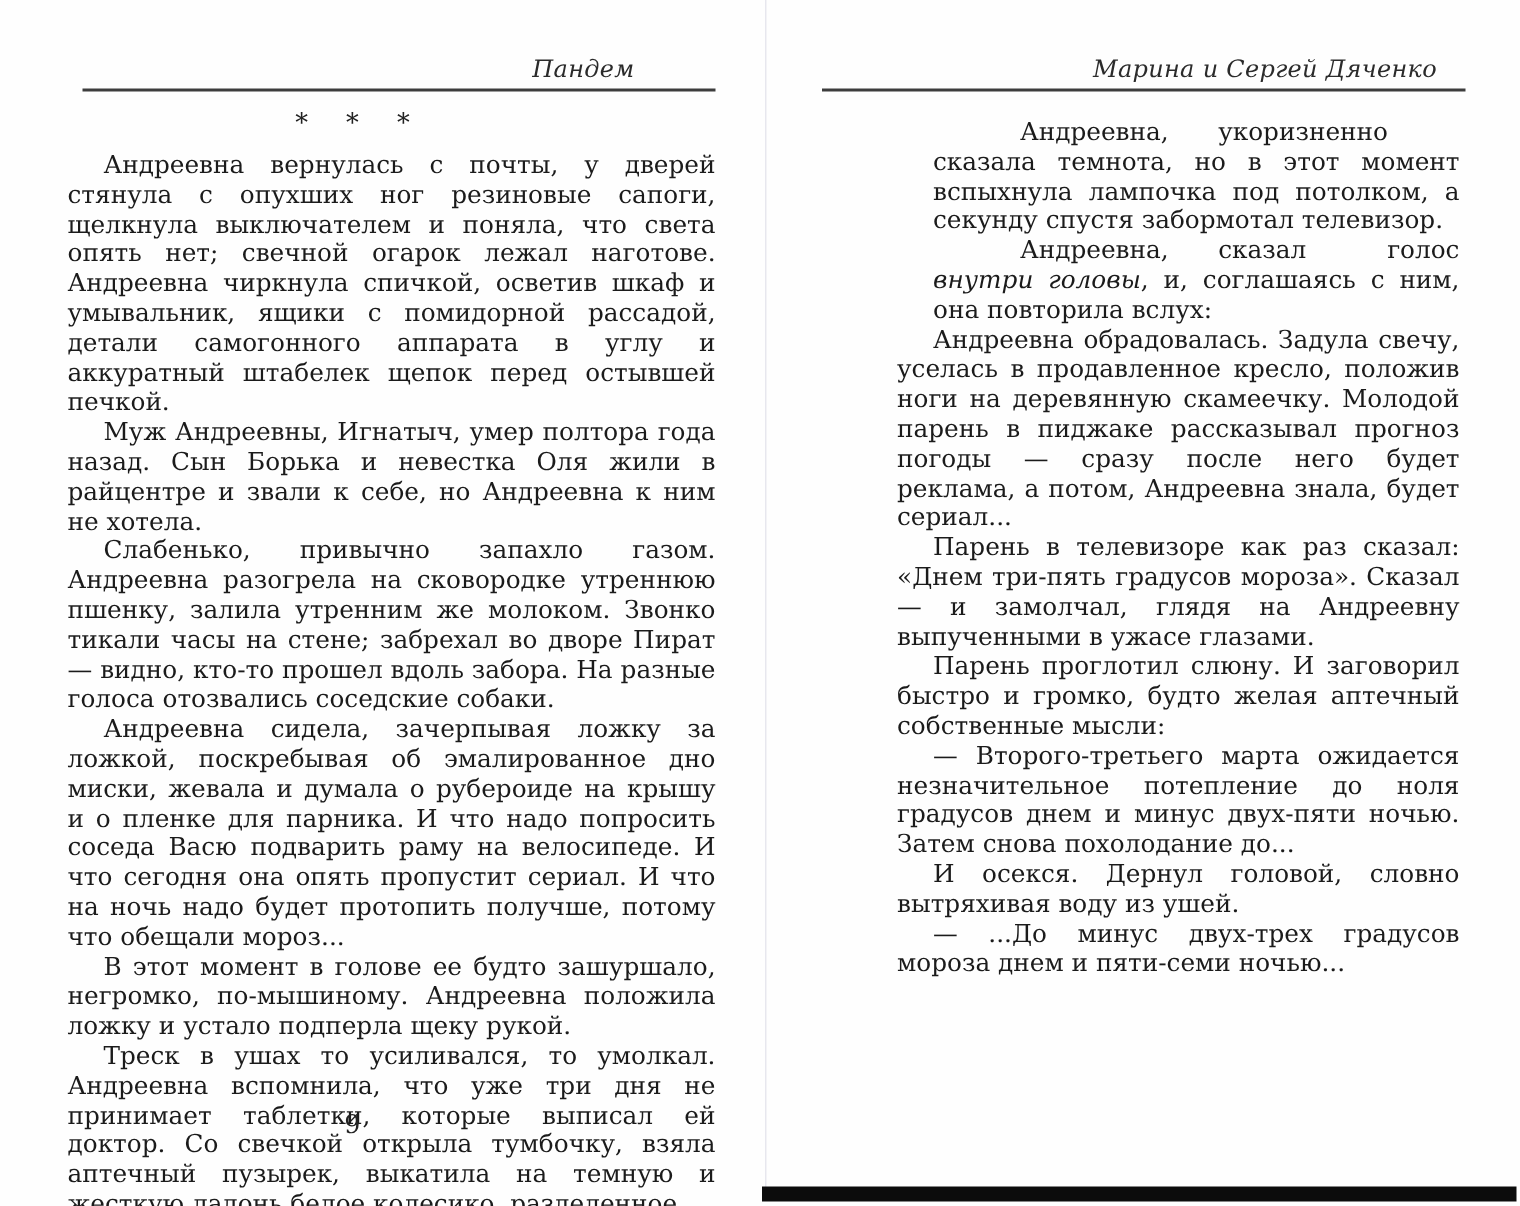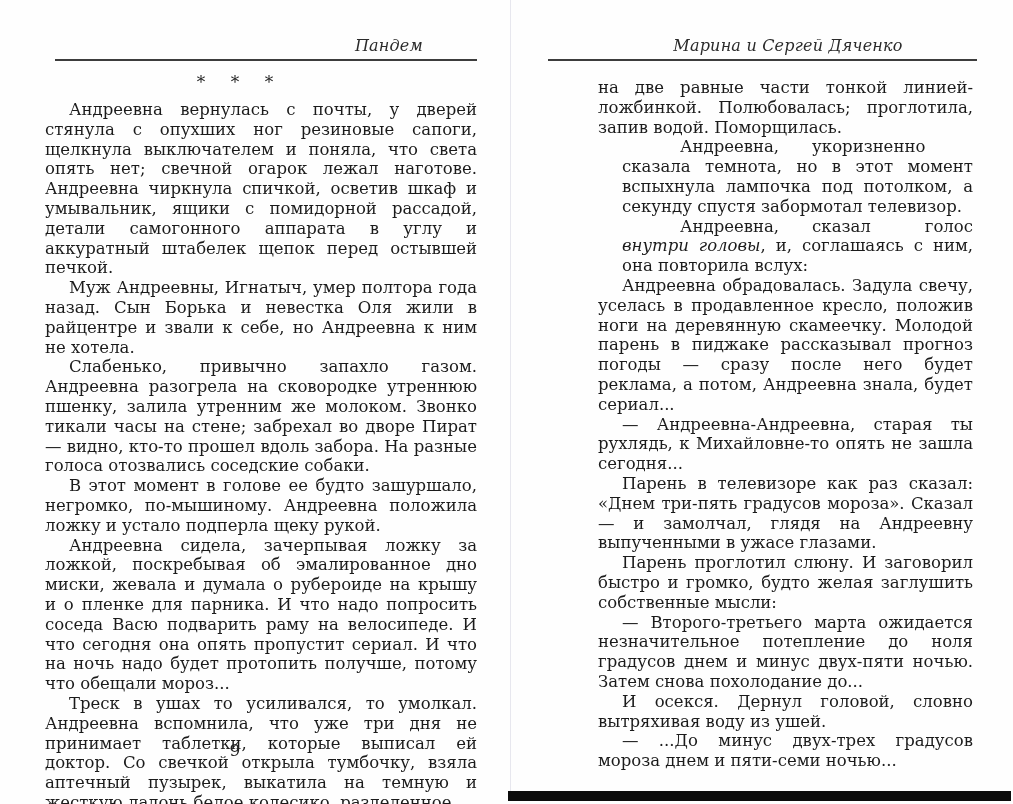--- a/index.html
+++ b/index.html
@@ -8,21 +8,21 @@
     position:relative; width:1013px; height:804px;
     background:#fefefe; overflow:hidden;
     font-family:"DejaVu Serif","Liberation Serif",serif;
     color:#1c1c1c;
   }
   .running-title {
     position:absolute; top:36px; font-style:italic;
     font-size:16px; color:#2b2b2b; letter-spacing:.2px;
   }
   .running-title.left  { left:55px;  width:368px; text-align:right; }
-  .running-title.right { left:598px; width:380px; text-align:center; }
+  .running-title.right { left:578px; width:380px; text-align:right; }
   .header-rule { position:absolute; top:59px; height:2px; background:#3d3d3d; }
   .header-rule.left  { left:55px;  width:422px; }
   .header-rule.right { left:548px; width:429px; }
   .section-separator {
     position:absolute; top:72px; left:45px; width:390px;
     text-align:center; font-size:17px; letter-spacing:10px; color:#222;
   }
   .page-body {
     position:absolute; font-size:16.5px; line-height:19.8px;
     text-align:justify; color:#1b1b1b;
@@ -56,33 +56,31 @@
 
   <div class="running-title right">Марина и Сергей Дяченко</div>
   <div class="header-rule right"></div>
 
   <div class="section-separator">* * *</div>
 
   <div class="page-body left">
       <p class="para"><span>Андреевна вернулась с почты, у дверей стянула с опухших ног резиновые сапоги, щелкнула выключателем и поняла, что света опять нет; свечной огарок лежал наготове. Андреевна чиркнула спичкой, осветив шкаф и умывальник, ящики с помидорной рассадой, детали самогонного аппарата в углу и аккуратный штабелек щепок перед остывшей печкой.</span></p>
       <p class="para"><span>Муж Андреевны, Игнатыч, умер полтора года назад. Сын Борька и невестка Оля жили в райцентре и звали к себе, но Андреевна к ним не хотела.</span></p>
       <p class="para"><span>Слабенько, привычно запахло газом. Андреевна разогрела на сковородке утреннюю пшенку, залила утренним же молоком. Звонко тикали часы на стене; забрехал во дворе Пират — видно, кто-то прошел вдоль забора. На разные голоса отозвались соседские собаки.</span></p>
+      <p class="para"><span>Андреевна сидела, зачерпывая ложку за ложкой, поскребывая об эмалированное дно миски, жевала и думала о рубероиде на крышу и о пленке для парника. И что надо попросить соседа Васю подварить раму на велосипеде. И что сегодня она опять пропустит сериал. И что на ночь надо будет протопить получше, потому что обещали мороз...</span></p>
       <p class="para"><span>В этот момент в голове ее будто зашуршало, негромко, по-мышиному. Андреевна положила ложку и устало подперла щеку рукой.</span></p>
-      <p class="para"><span>Андреевна сидела, зачерпывая ложку за ложкой, поскребывая об эмалированное дно миски, жевала и думала о рубероиде на крышу и о пленке для парника. И что надо попросить соседа Васю подварить раму на велосипеде. И что сегодня она опять пропустит сериал. И что на ночь надо будет протопить получше, потому что обещали мороз...</span></p>
       <p class="para"><span>Треск в ушах то усиливался, то умолкал. Андреевна вспомнила, что уже три дня не принимает таблетки, которые выписал ей доктор. Со свечкой открыла тумбочку, взяла аптечный пузырек, выкатила на темную и жесткую ладонь белое колесико, разделенное</span></p>
     </div>
 
   <div class="page-body right">
-      <p class="para no-indent"><span>на две равные части тонкой линией-ложбинкой. Полюбовалась; проглотила, запив водой. Поморщилась.</span></p>
       <p class="para wide-indent"><span>Андреевна,  укоризненно сказала темнота, но в этот момент вспыхнула лампочка под потолком, а секунду спустя забормотал телевизор.</span></p>
       <p class="para wide-indent"><span>Андреевна,  сказал голос </span><span class="em">внутри головы</span><span>, и, соглашаясь с ним, она повторила вслух:</span></p>
       <p class="para"><span>Андреевна обрадовалась. Задула свечу, уселась в продавленное кресло, положив ноги на деревянную скамеечку. Молодой парень в пиджаке рассказывал прогноз погоды — сразу после него будет реклама, а потом, Андреевна знала, будет сериал...</span></p>
-      <p class="para"><span>— Андреевна-Андреевна, старая ты рухлядь, к Михайловне-то опять не зашла сегодня...</span></p>
       <p class="para"><span>Парень в телевизоре как раз сказал: «Днем три-пять градусов мороза». Сказал — и замолчал, глядя на Андреевну выпученными в ужасе глазами.</span></p>
-      <p class="para"><span>Парень проглотил слюну. И заговорил быстро и громко, будто желая заглушить собственные мысли:</span></p>
+      <p class="para"><span>Парень проглотил слюну. И заговорил быстро и громко, будто желая аптечный собственные мысли:</span></p>
       <p class="para"><span>— Второго-третьего марта ожидается незначительное потепление до ноля градусов днем и минус двух-пяти ночью. Затем снова похолодание до...</span></p>
       <p class="para"><span>И осекся. Дернул головой, словно вытряхивая воду из ушей.</span></p>
       <p class="para"><span>— ...До минус двух-трех градусов мороза днем и пяти-семи ночью...</span></p>
     </div>
 
   <div class="page-number">9</div>
 
   <div class="gutter-line"></div>
   <div class="scan-edge-bar"></div>
 

